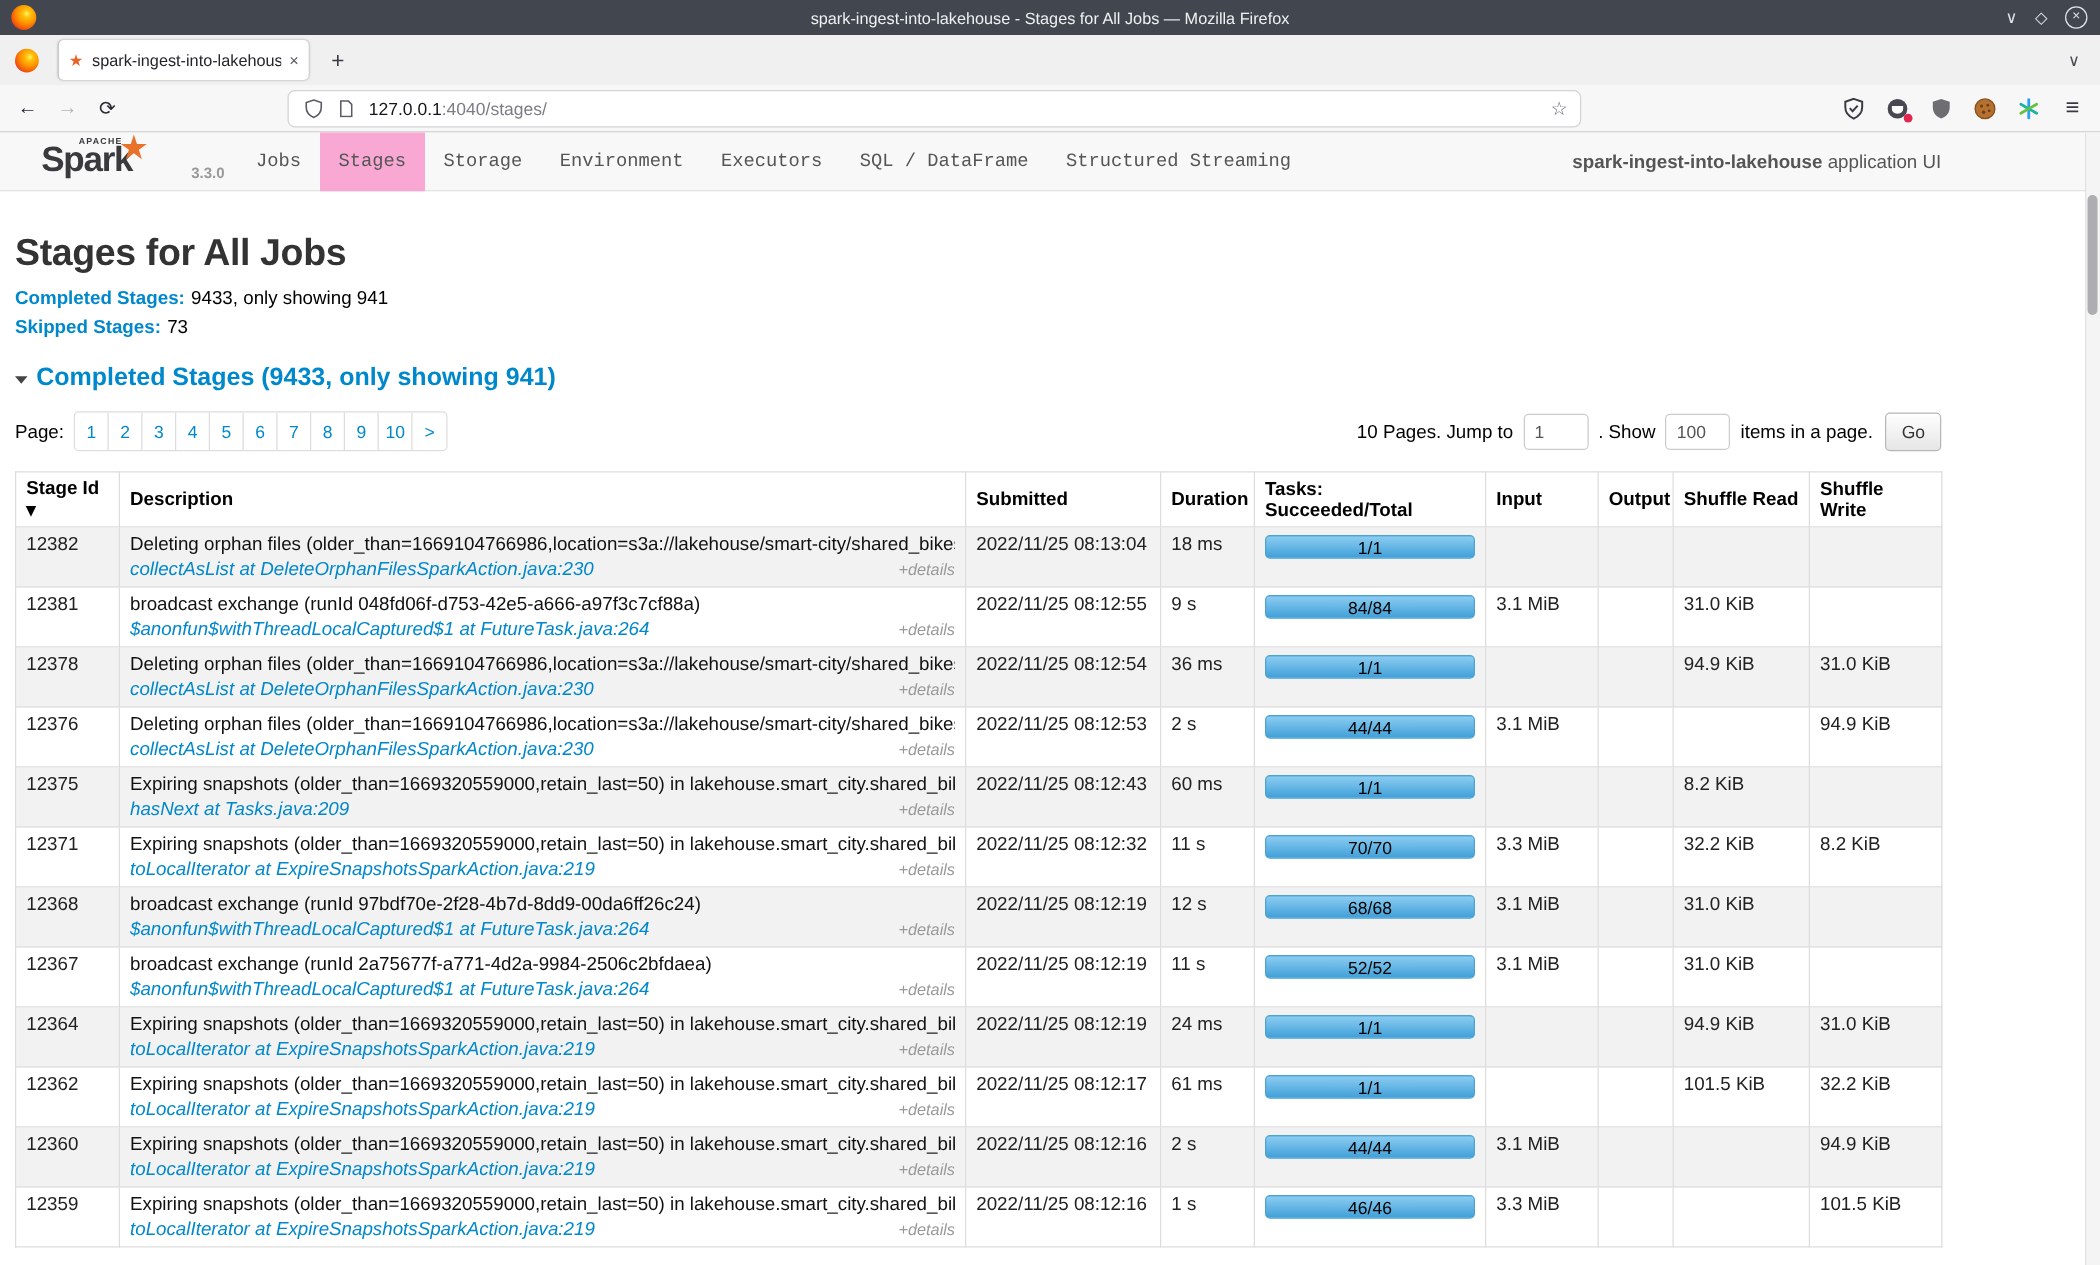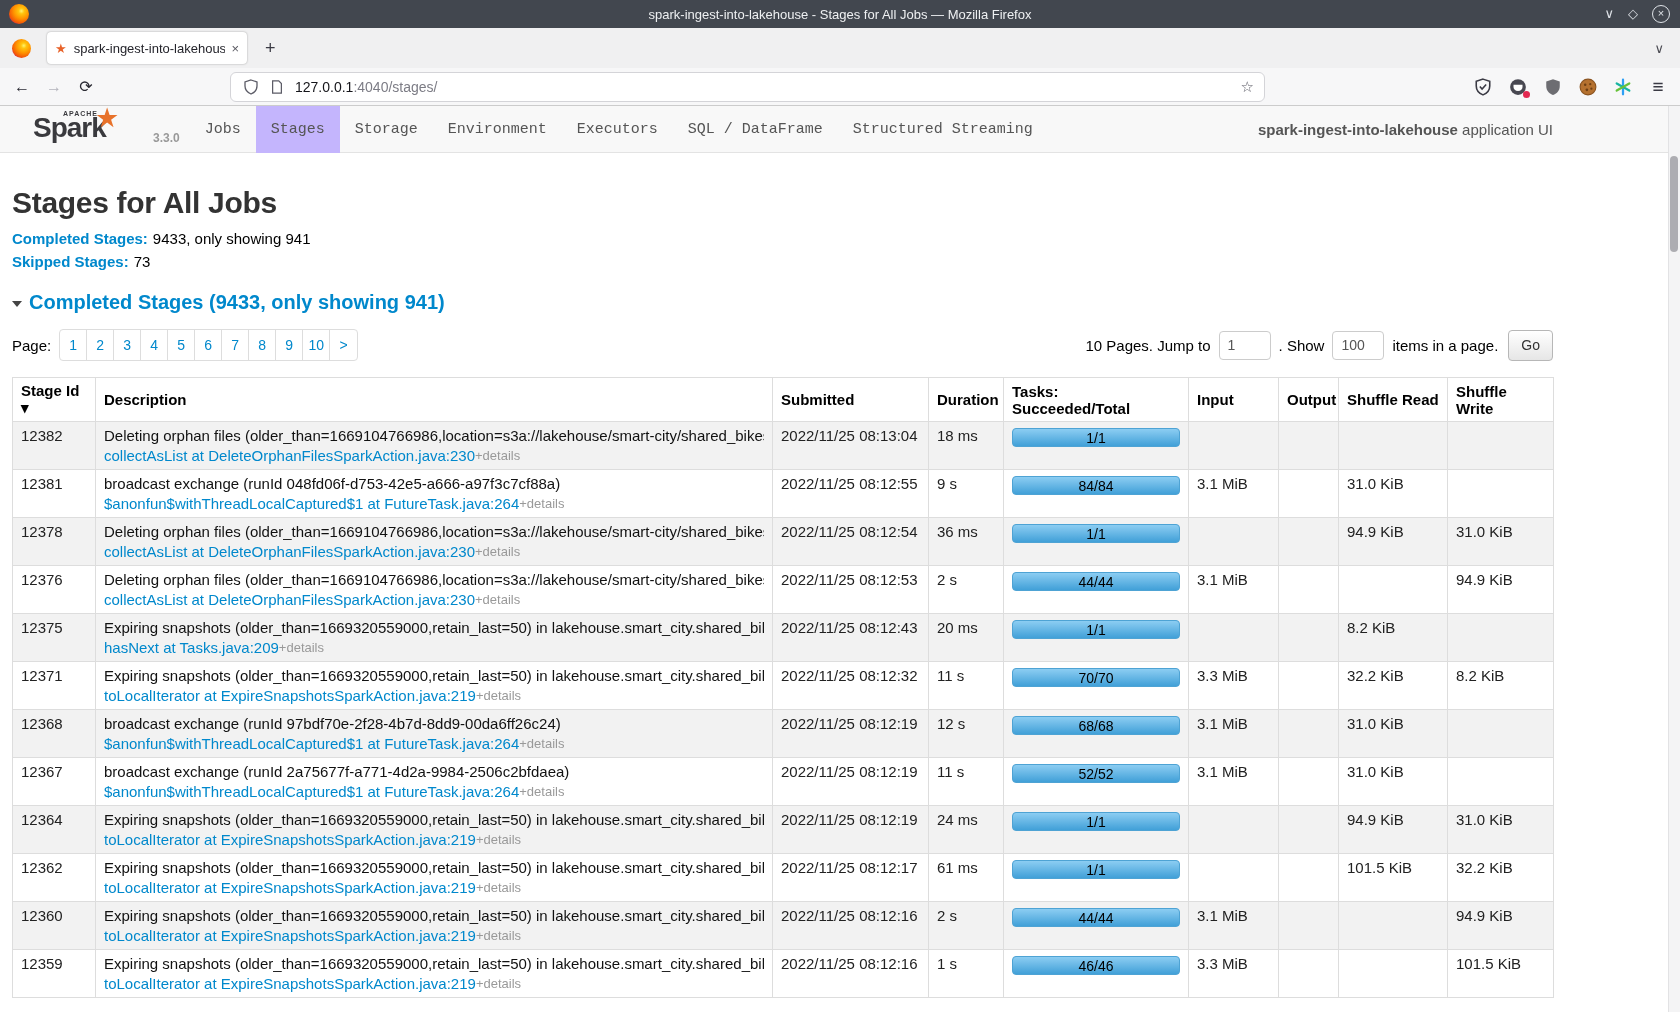--- a/index.html
+++ b/index.html
@@ -46,21 +46,21 @@
 
   
   .sparknav { height:47px; background:#f8f8f8; border-bottom:1px solid #e3e3e3; display:flex; align-items:flex-start; position:relative;padding-left:21px; }
   .spark-logo { position:relative; width:116px; margin-left:12px; }
   .spark-word { position:absolute; left:0; top:6px; font-size:28px; font-weight:bold; color:#3a3a3e; letter-spacing:-1px; }
   .spark-apache { position:absolute; left:30px; top:4px; font-size:7px; font-weight:bold; letter-spacing:1px; color:#3a3a3e; }
   .spark-star { position:absolute; left:62px; top:-4px; color:#e8722a; font-size:27px; }
   .spark-version { align-self:flex-end; font-size:12px; font-weight:bold; color:#999; margin:0 0 7px 4px; }
   .nav-tabs { list-style:none; display:flex; margin-left:10px; }
   .nav-tabs li { padding:0 15px; line-height:47px; font-size:15px; color:#555; cursor:pointer;font-family:Liberation Mono, monospace; }
-  .nav-tabs li.active { background:#c4b5fd; }
+  .nav-tabs li.active { background:#f9a8d4; }
   .app-title { position:absolute; right:127px; top:0; line-height:47px; font-size:15px; color:#555; }
   .app-title b { color:#555; }
 
   
   .content { margin-left:12px; width:1541px; }
   h1 { margin-top:33px; font-size:30px; font-weight:bold; color:#333; letter-spacing:-0.3px; }
   .summary { margin-top:10px; }
   .summary-line { font-size:15px; margin-bottom:6px; color:#000; }
   .summary-line .slabel { color:#0088cc; font-weight:bold; margin-right:5px; }
   .section-head { margin-top:21px; display:flex; align-items:center; gap:7px; cursor:pointer; }
@@ -77,21 +77,21 @@
   .go-btn { margin-left:10px; height:31px; padding:0 12px; border:1px solid #b7b7b7; border-radius:4px;
             background:linear-gradient(#ffffff,#e6e6e6); font-size:14px; color:#333; cursor:pointer; font-family:"Liberation Sans",sans-serif; }
 
   
   table.stages { margin-top:16px; border-collapse:collapse; table-layout:fixed; width:1541px; }
   .stages th, .stages td { border:1px solid #ddd; text-align:left; }
   .stages th { padding:4px 8px; height:29px; font-size:15px; font-weight:bold; color:#000; background:#fff; cursor:pointer; }
   .stages td { padding:5px 8px; height:48px; vertical-align:top; font-size:15px; color:#222; }
   tr.stage-row.odd td { background:#f2f2f2; }
   .d1 { color:#111; white-space:nowrap; overflow:hidden; margin-bottom:3px; }
-  .d2 { display:flex; align-items:center; }
+  .d2 { display:flex; justify-content:space-between; align-items:center;font-style:italic; }
   a.stage-link { color:#0088cc; text-decoration:none; font-size:15px; cursor:pointer; }
   .details { color:#999; font-size:13px; cursor:pointer; }
   .progress { height:19px; margin-top:1px; }
   .bar { width:100%; height:19px; border-radius:4px; border:1px solid #4ea3d4;
          background:linear-gradient(to bottom,#8ccdf2 0%,#41a0d8 100%);
          text-align:center; font-size:14px; color:#000; line-height:18px; }
 
   
   .scroll-track { position:absolute; right:0; top:106px; bottom:0; width:12px; background:#f4f4f5; border-left:1px solid #e2e2e4; }
   .scroll-thumb { position:absolute; right:2px; top:50px; width:8px; height:96px; border-radius:4px; background:#adadb2; }
@@ -362,21 +362,21 @@
           <tr class="stage-row odd">
     <td>12375</td>
     <td>
       <div class="d1">Expiring snapshots (older_than=1669320559000,retain_last=50) in lakehouse.smart_city.shared_bikes_bike_sta...</div>
       <div class="d2">
         <a class="stage-link">hasNext at Tasks.java:209</a>
         <span class="details">+details</span>
       </div>
     </td>
     <td>2022/11/25 08:12:43</td>
-    <td>20 ms</td>
+    <td>60 ms</td>
     <td>
       <div class="progress">
         <div class="bar"><span>1/1</span></div>
       </div>
     </td>
     <td></td>
     <td></td>
     <td>8.2 KiB</td>
     <td></td>
   </tr>

